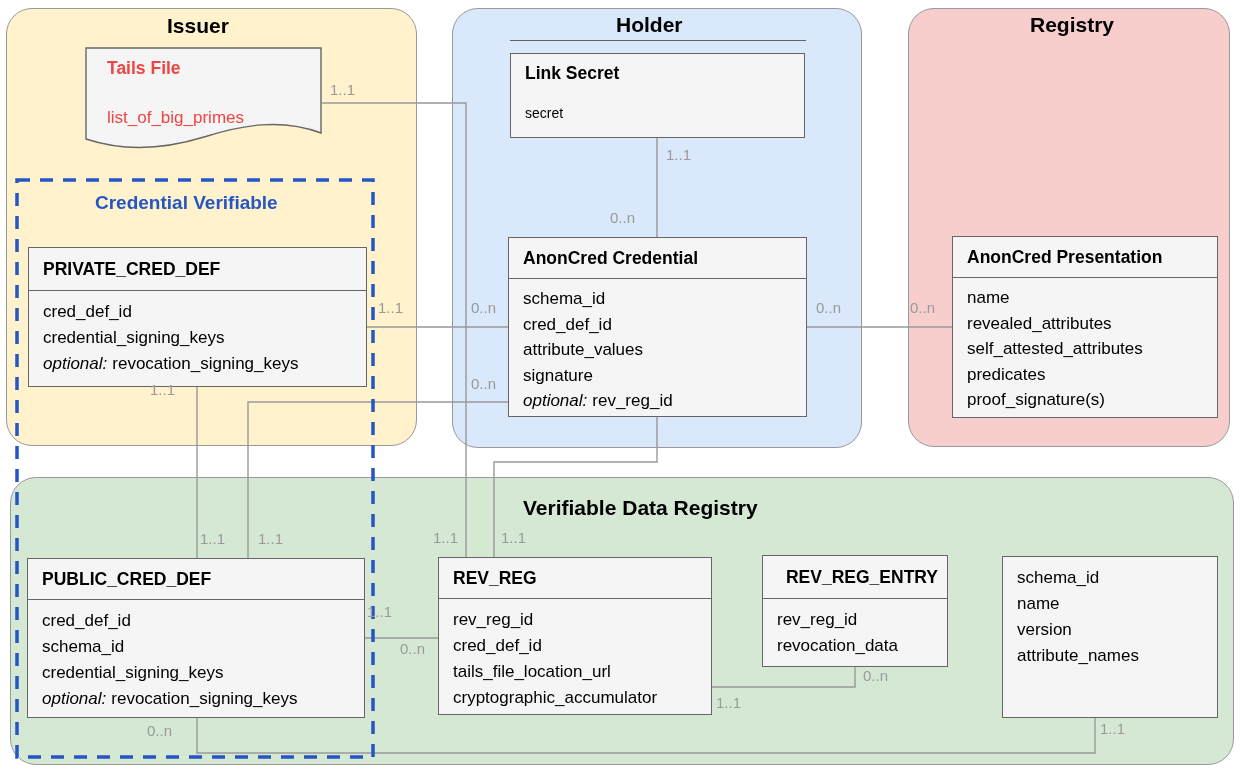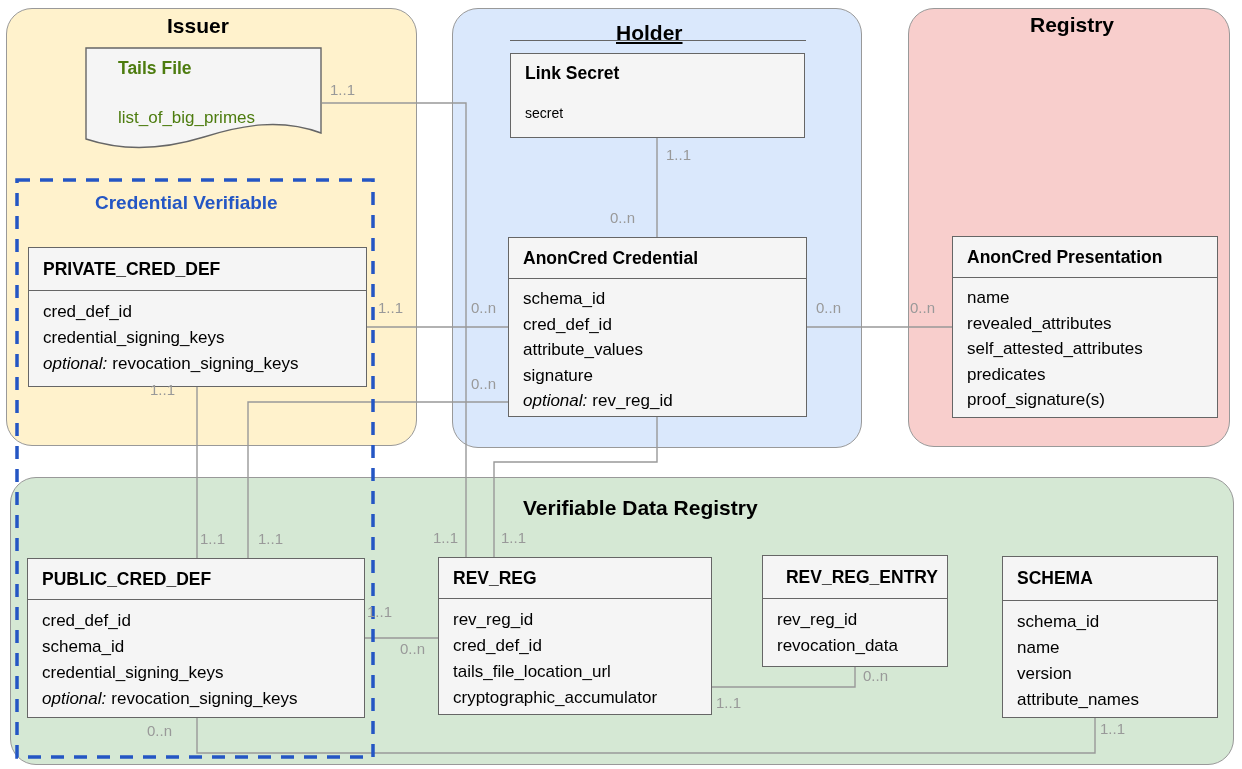--- a/index.html
+++ b/index.html
@@ -22,42 +22,42 @@
   .opt{font-style:italic;}
   .opt:not(:empty){margin-right:5px;}
 
   
   .entity-plain{position:absolute;background:#F5F5F5;border:1px solid #666666;box-sizing:border-box;
                 padding:9px 14px;}
   .ep-title{font-weight:bold;font-size:17.5px;color:#000;margin-bottom:21px;white-space:nowrap;}
 
   
   .doc-wrap{position:absolute;}
-  .doc-text{position:absolute;left:33px;font-size:17px;color:#4d7c0f;white-space:nowrap;}
+  .doc-text{position:absolute;left:22px;font-size:17px;color:#ef4444;white-space:nowrap;}
 
   
   .card{position:absolute;font-size:15px;color:#999999;white-space:nowrap;}
 
   
   #cred-def-label{position:absolute;font-size:19px;font-weight:bold;color:#2456C4;white-space:nowrap;}
 
   .underline{position:absolute;height:0;border-top:1px solid #666666;}
 </style>
 </head>
 <body>
 
 <div id="canvas">
 
   <div class="region" style="left:6px;top:8px;width:411px;height:438px;background:#FFF2CC;"></div>
   <div class="region" style="left:452px;top:8px;width:410px;height:440px;background:#DAE8FC;"></div>
   <div class="region" style="left:908px;top:8px;width:322px;height:439px;background:#F8CECC;"></div>
   <div class="region" style="left:10px;top:477px;width:1224px;height:288px;background:#D5E8D4;"></div>
 
   <div class="region-title" style="left:167px;top:14px;">Issuer</div>
-  <div class="region-title" style="left:616px;top:21px;text-decoration:underline;">Holder</div>
+  <div class="region-title" style="left:616px;top:13px;">Holder</div>
   <div class="underline" style="left:510px;top:40px;width:296px;"></div>
   <div class="region-title" style="left:1030px;top:13px;">Registry</div>
   <div class="region-title" style="left:523px;top:496px;">Verifiable Data Registry</div>
 
   <svg id="wires" viewBox="0 0 1242 769" fill="none">
     <polyline points="322,103 466,103 466,557" stroke="#999999" stroke-width="1.4"></polyline>
     <polyline points="657,417 657,462 494,462 494,557" stroke="#999999" stroke-width="1.4"></polyline>
     <polyline points="657,138 657,237" stroke="#999999" stroke-width="1.4"></polyline>
     <polyline points="367,327 508,327" stroke="#999999" stroke-width="1.4"></polyline>
     <polyline points="248,558 248,402 508,402" stroke="#999999" stroke-width="1.4"></polyline>
@@ -137,21 +137,20 @@
 
   <div class="entity" style="left:762px;top:555px;width:186px;height:112px;">
     <div class="e-head" style="height:42px;line-height:42px;text-align:center;">REV_REG_ENTRY</div>
     <div class="e-body">
       <div class="attr"><span class="opt"></span><span>rev_reg_id</span></div>
       <div class="attr"><span class="opt"></span><span>revocation_data</span></div>
     </div>
   </div>
 
   <div class="entity" style="left:1002px;top:556px;width:216px;height:162px;">
-    <div class="e-head" style="height:43px;line-height:43px;">SCHEMA</div>
     <div class="e-body">
       <div class="attr"><span class="opt"></span><span>schema_id</span></div>
       <div class="attr"><span class="opt"></span><span>name</span></div>
       <div class="attr"><span class="opt"></span><span>version</span></div>
       <div class="attr"><span class="opt"></span><span>attribute_names</span></div>
     </div>
   </div>
 
   <div class="card" style="left:330px;top:81px;">1..1</div>
   <div class="card" style="left:433px;top:529px;">1..1</div>

